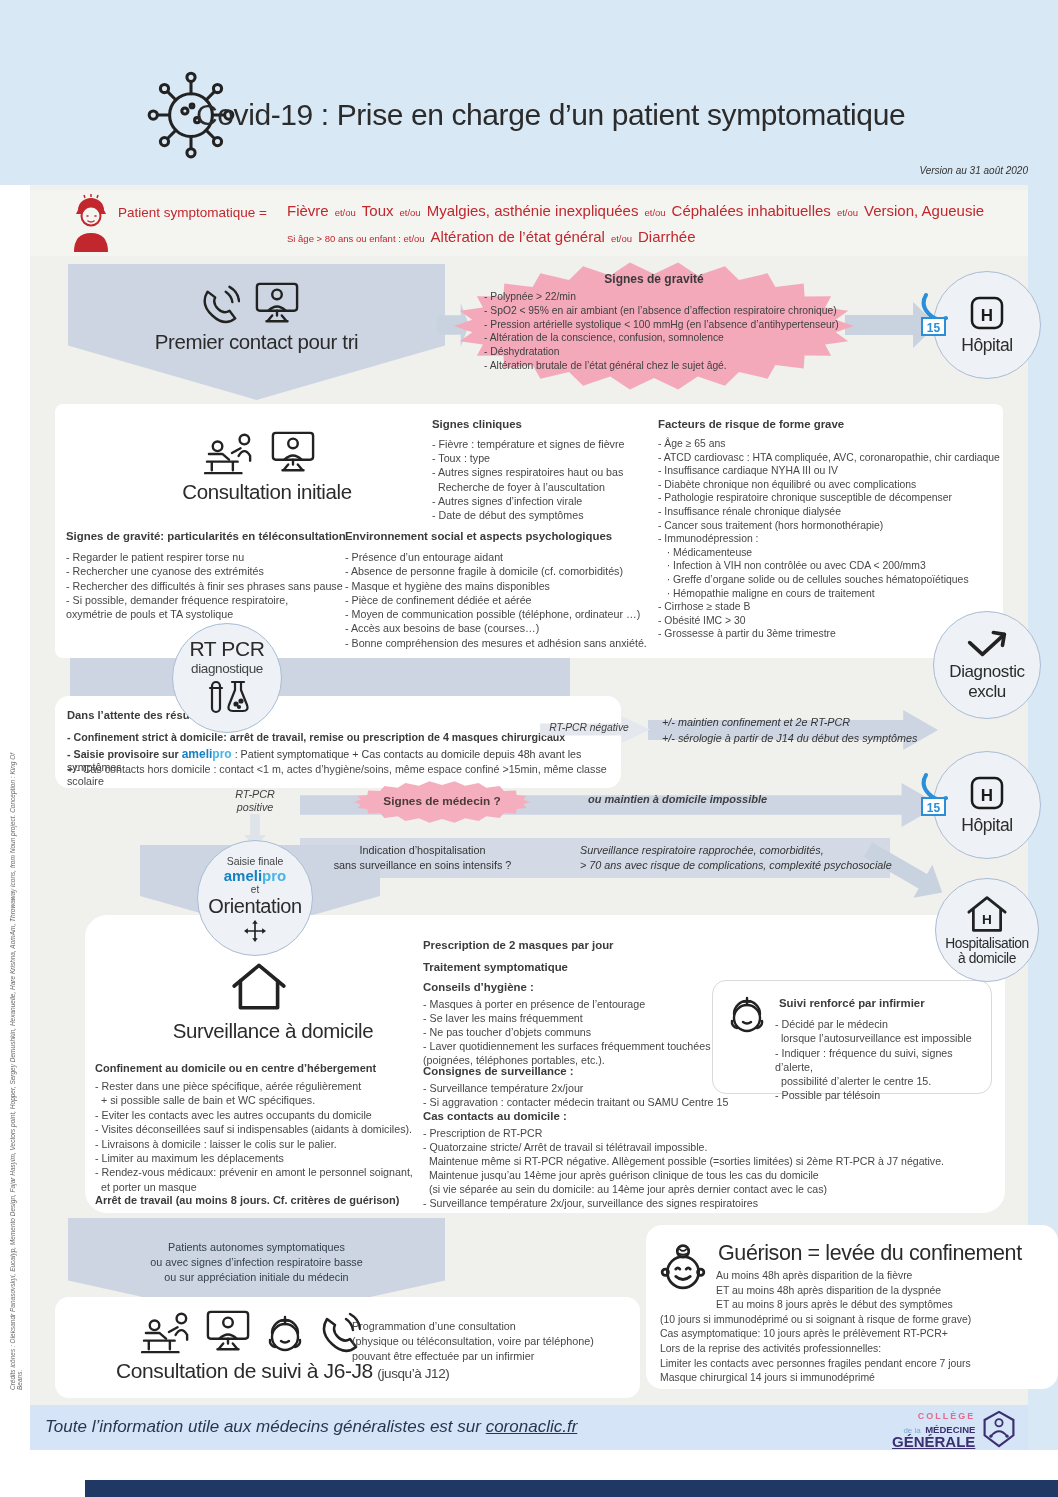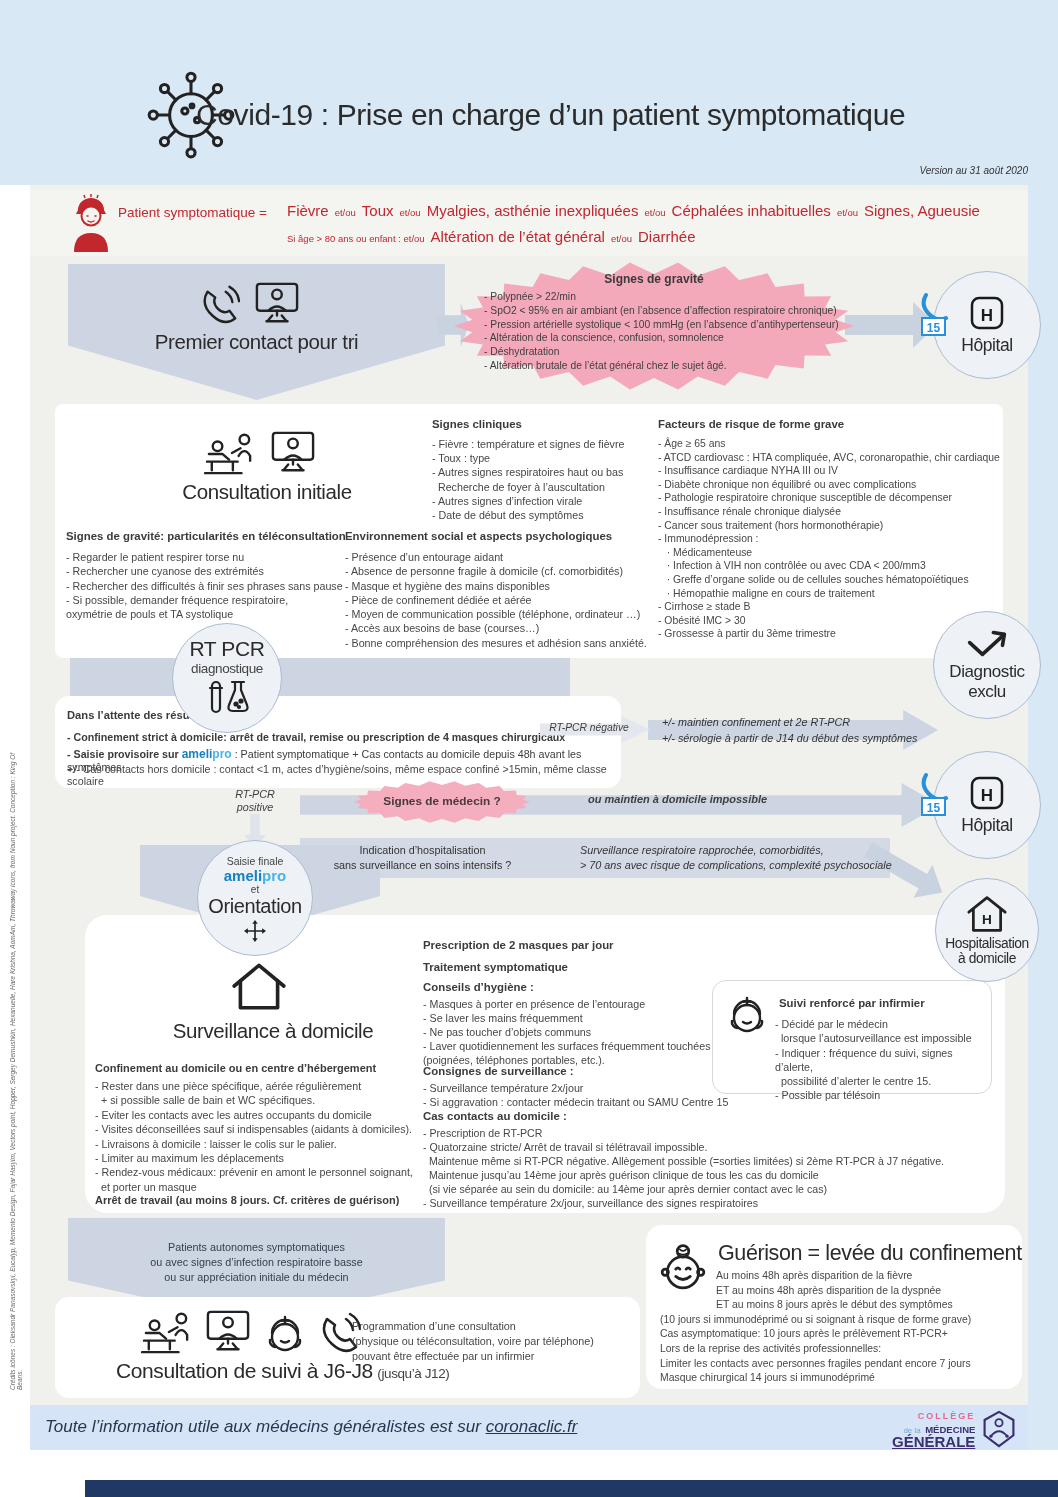--- a/index.html
+++ b/index.html
@@ -84,21 +84,21 @@
     <div class="abs red" style="left:88px;top:15px;font-size:13.5px;">Patient symptomatique =</div>
     <div class="abs red banner-line" style="left:257px;top:12px;">
         <span class="seg seg-big">Fièvre</span>
         <span class="seg seg-small">et/ou</span>
         <span class="seg seg-big">Toux</span>
         <span class="seg seg-small">et/ou</span>
         <span class="seg seg-big">Myalgies, asthénie inexpliquées</span>
         <span class="seg seg-small">et/ou</span>
         <span class="seg seg-big">Céphalées inhabituelles</span>
         <span class="seg seg-small">et/ou</span>
-        <span class="seg seg-big">Signes, Agueusie</span>
+        <span class="seg seg-big">Version, Agueusie</span>
       </div>
     <div class="abs red banner-line" style="left:257px;top:38px;">
         <span class="seg seg-small">Si âge &gt; 80 ans ou enfant : et/ou</span>
         <span class="seg seg-big">Altération de l’état général</span>
         <span class="seg seg-small">et/ou</span>
         <span class="seg seg-big">Diarrhée</span>
       </div>
   </div>
 
   <div class="chevron z1" style="left:68px;top:264px;width:377px;height:136px;">
@@ -418,21 +418,21 @@
       <span class="cond" style="font-size:21px;">Consultation de suivi à J6-J8</span>
       <span class="cond" style="font-size:13.5px;color:#444;">(jusqu’à J12)</span>
     </div>
     <div class="abs" style="left:297px;top:22px;font-size:10.8px;color:#474747;line-height:15px;">
         <div>Programmation d’une consultation</div>
         <div>(physique ou téléconsultation, voire par téléphone)</div>
         <div>pouvant être effectuée par un infirmier</div>
       </div>
   </div>
 
-  <div class="panel" style="left:646px;top:1225px;width:376px;height:164px;border-radius:16px;">
+  <div class="panel" style="left:646px;top:1225px;width:412px;height:164px;border-radius:16px;">
     <svg class="icon" viewBox="0 0 48 46" style="position:absolute;left:12px;top:18px;width:50px;height:48px;stroke-width:2.6;">
       <circle cx="24" cy="28" r="15"></circle>
       <circle cx="24" cy="8" r="5.5"></circle>
       <path d="M21,6 q3,3 6,0 M20,10 q4,2 8,0" stroke-width="1.6"></path>
       <circle cx="7" cy="28" r="3"></circle>
         <circle cx="41" cy="28" r="3"></circle>
       <path d="M17,25 q2,-2.5 4,0 M27,25 q2,-2.5 4,0"></path>
       <path d="M17,32 q7,6 14,0"></path>
     </svg>
     <div class="abs cond" style="left:72px;top:16px;font-size:21.5px;">Guérison = levée du confinement</div>

